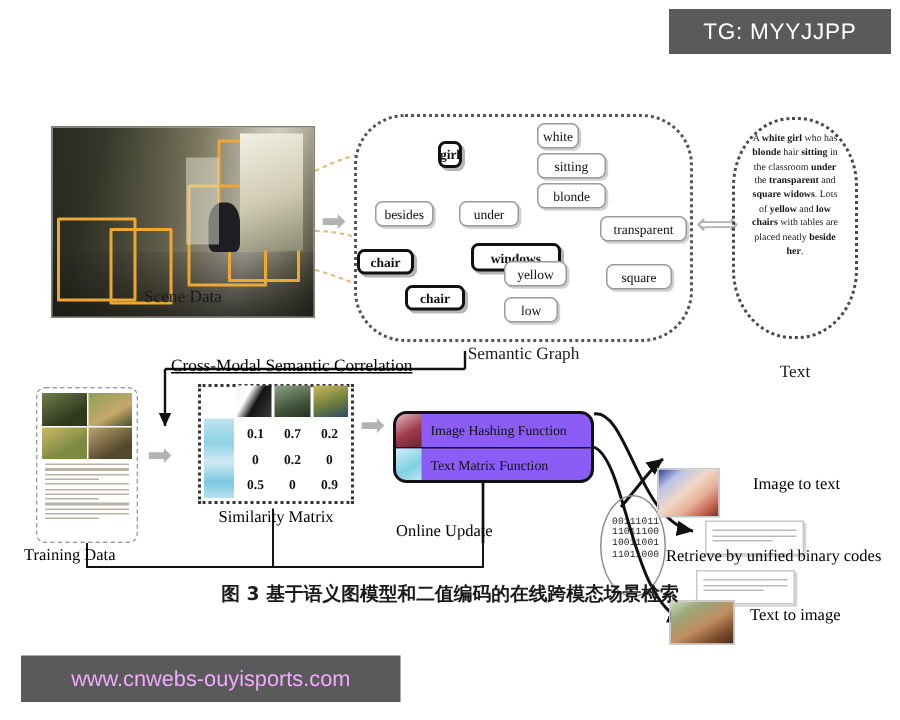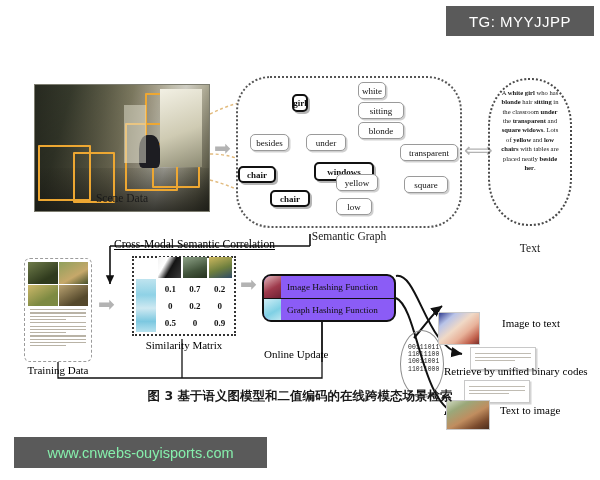--- a/index.html
+++ b/index.html
@@ -28,21 +28,21 @@
     letter-spacing: .5px;
     display: flex; align-items: center; justify-content: center;
   }
 
   
   .watermark {
     position: absolute;
     left: 14px; top: 437px;
     width: 253px; height: 31px;
     background: #5a5a5a;
-    color: #86efac;
+    color: #f0abfc;
     font-family: "Liberation Sans", sans-serif;
     font-size: 14.5px;
     display: flex; align-items: center; justify-content: center;
   }
 
   
   .figure {
     position: absolute;
     left: 14px; top: 62px;
     width: 572px; height: 358px;
@@ -142,21 +142,21 @@
   .td-grid { width:100%; height:46%; display:grid; grid-template-columns:1fr 1fr; grid-template-rows:1fr 1fr; gap:1px; }
   .td-c1 { background: linear-gradient(150deg,#6f7c4a,#2f3a1d 70%); }
   .td-c2 { background: linear-gradient(150deg,#8fa05c,#c6a86a 60%,#45502a); }
   .td-c3 { background: linear-gradient(150deg,#cdb86a,#7d8a42 65%); }
   .td-c4 { background: linear-gradient(150deg,#b9a271,#55492c 70%); }
   .td-lines { margin-top:3px; }
   .td-lines i {
     display:block; height:1.2px; background:#b9b3a6; margin:2.1px 2px;
   }
   .td-lines i:nth-child(4n) { width: 60%; }
-  .td-label { position:absolute; left:2px; top:302px; width:84px; text-align:center; font-size:11px; }
+  .td-label { position:absolute; left:2px; top:302px; width:84px; font-size:11px; }
 
   
   .sm-panel {
     position: absolute; left: 118px; top: 194px;
     width: 104px; height: 80px;
     border: 2.2px dotted #333; background:#fff; padding:2px;
   }
   .sm-thumbs { position:absolute; left:24px; top:-1px; right:2px; height:21px; display:flex; gap:2px; }
   .sm-thumbs div { flex:1; }
   .smt1 { background: linear-gradient(120deg,#f2f2f2 0%,#ffffff 30%,#141414 55%,#3a3a3a 100%); }
@@ -391,21 +391,21 @@
 
     <div class="garrow" style="left:226px; top:212px;">➡</div>
 
     <div class="hf-box">
       <div class="hf-row">
         <div class="hf-sw hf-sw-img"></div>
         <div class="hf-t">Image Hashing Function</div>
       </div>
       <div class="hf-row">
         <div class="hf-sw hf-sw-txt"></div>
-        <div class="hf-t">Graph Hashing Function</div>
+        <div class="hf-t">Text Matrix Function</div>
       </div>
     </div>
     <div class="online-update">Online Update</div>
 
     <div class="bin-oval"></div>
     <div class="bin">
       <div>00111011</div>
       <div>11011100</div>
       <div>10011001</div>
       <div>11011000</div>

